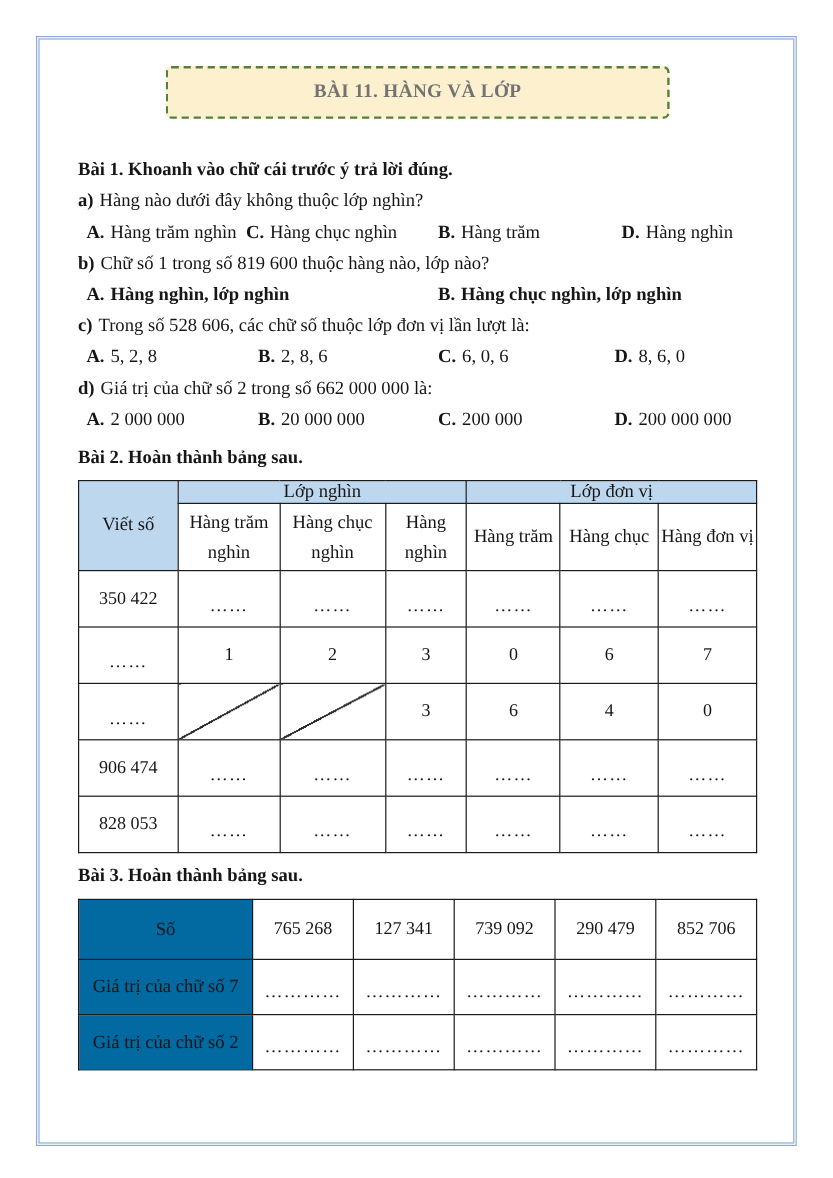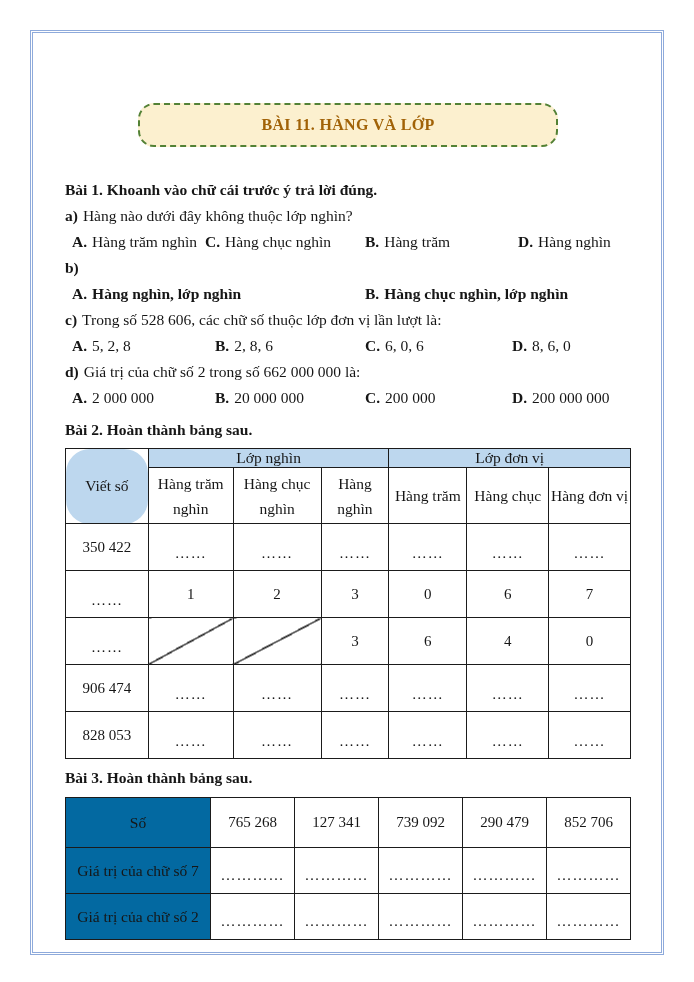--- a/index.html
+++ b/index.html
@@ -5,39 +5,39 @@
   * { margin:0; padding:0; box-sizing:border-box; }
   html,body { width:694px; height:982px; background:#ffffff;
     font-family:"Liberation Serif", serif; color:#161616; }
   .frame { position:absolute; left:30px; top:30px; width:634px; height:925px;
     border:3px double #8EAADB; }
   .content { padding:22px 30px 0 32px; }
 
   
   .banner-wrap { text-align:center; margin-bottom:30px; }
   .banner { display:inline-block; width:420px; height:44px; line-height:40px;
-    background:#FCF0CF; border:2px dashed #538135; border-radius:16px;
-    color:#a16207; font-weight:bold; font-size:16px; letter-spacing:.3px;margin-top:48px; }
+    background:#FCF0CF; border:2px dashed #538135; border-radius:5px;
+    color:#737373; font-weight:bold; font-size:16px; letter-spacing:.3px; }
 
   
   .line { height:26px; display:flex; align-items:center; font-size:15.5px; }
   .hline { font-weight:bold; }
   .qlabel { font-weight:bold; margin-right:5px; }
   .opts { padding-left:7px; }
   .grid-a   { display:grid; grid-template-columns:133px 160px 153px auto; }
   .grid-cd  { display:grid; grid-template-columns:143px 150px 147px auto; }
   .grid-b   { display:grid; grid-template-columns:293px auto;font-weight:bold; }
   .opt b { margin-right:5px; }
 
   
   table { border-collapse:collapse; table-layout:fixed; margin-top:5px; }
   td, th { border:1px solid #1b1b1b; text-align:center; font-weight:normal;
     font-size:15px; overflow:hidden; }
   .t1 .ghead { background:#BDD7EE; height:18px; font-size:15.5px; }
-  .t1 .corner { background:#BDD7EE; font-size:15.5px;border-radius:24px; }
+  .t1 .corner { background:#BDD7EE; font-size:15.5px; }
   .t1 .sub { height:56px; line-height:25px; background:#ffffff; font-size:15.5px; }
   .t1 .brow { height:47px; }
   .dots { vertical-align:bottom; padding-bottom:8px; letter-spacing:1px; }
   .num  { vertical-align:middle; }
   .diag { background-image:linear-gradient(to bottom right,
            transparent calc(50% - 0.8px), #2a2a2a calc(50% - 0.8px),
            #2a2a2a calc(50% + 0.8px), transparent calc(50% + 0.8px)); }
 
   .t2 { margin-top:6px; }
   .t2 .label { background:#0369a1; font-size:15.5px; }
@@ -65,20 +65,21 @@
   </div>
   <div class="line opts grid-a">
     <span class="opt"><b>A.</b><span>Hàng trăm nghìn</span></span>
     <span class="opt"><b>C.</b><span>Hàng chục nghìn</span></span>
     <span class="opt"><b>B.</b><span>Hàng trăm</span></span>
     <span class="opt"><b>D.</b><span>Hàng nghìn</span></span>
   </div>
 
   <div class="line">
     <span class="qlabel">b)</span>
+    <span>Chữ số 1 trong số 819 600 thuộc hàng nào, lớp nào?</span>
   </div>
   <div class="line opts grid-b">
     <span class="opt"><b>A.</b><span>Hàng nghìn, lớp nghìn</span></span>
     <span class="opt"><b>B.</b><span>Hàng chục nghìn, lớp nghìn</span></span>
   </div>
 
   <div class="line">
     <span class="qlabel">c)</span>
     <span>Trong số 528 606, các chữ số thuộc lớp đơn vị lần lượt là:</span>
   </div>

